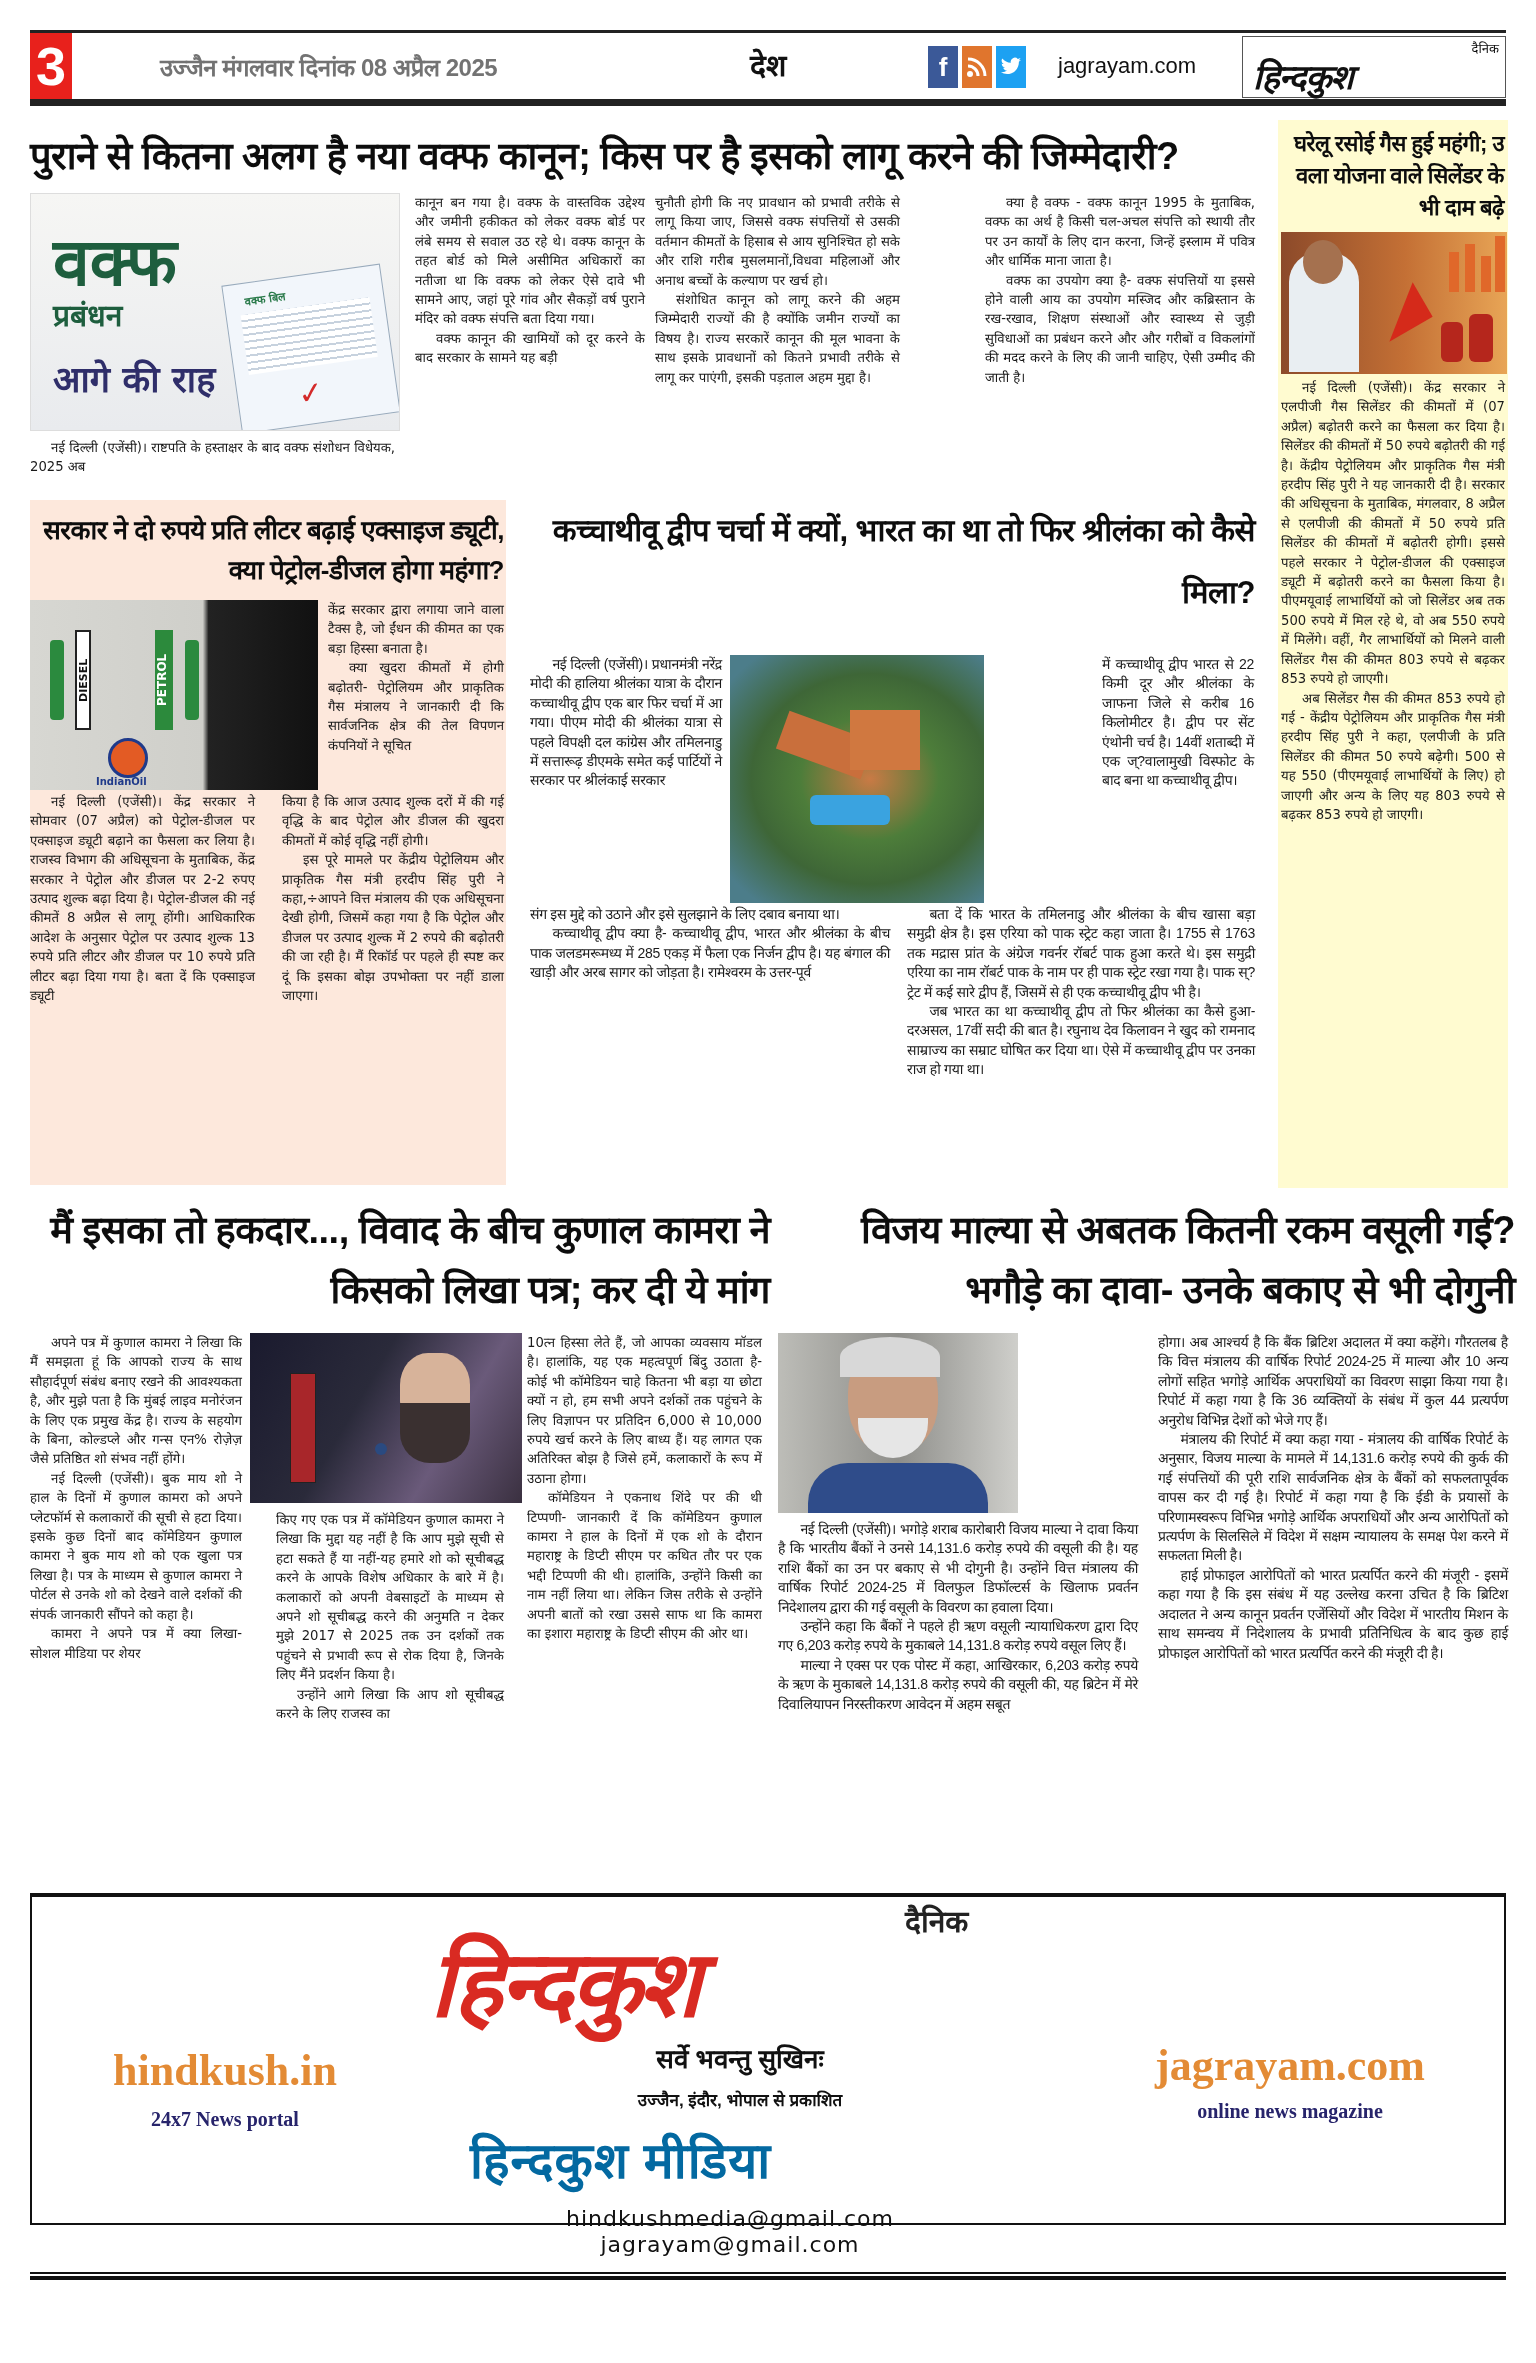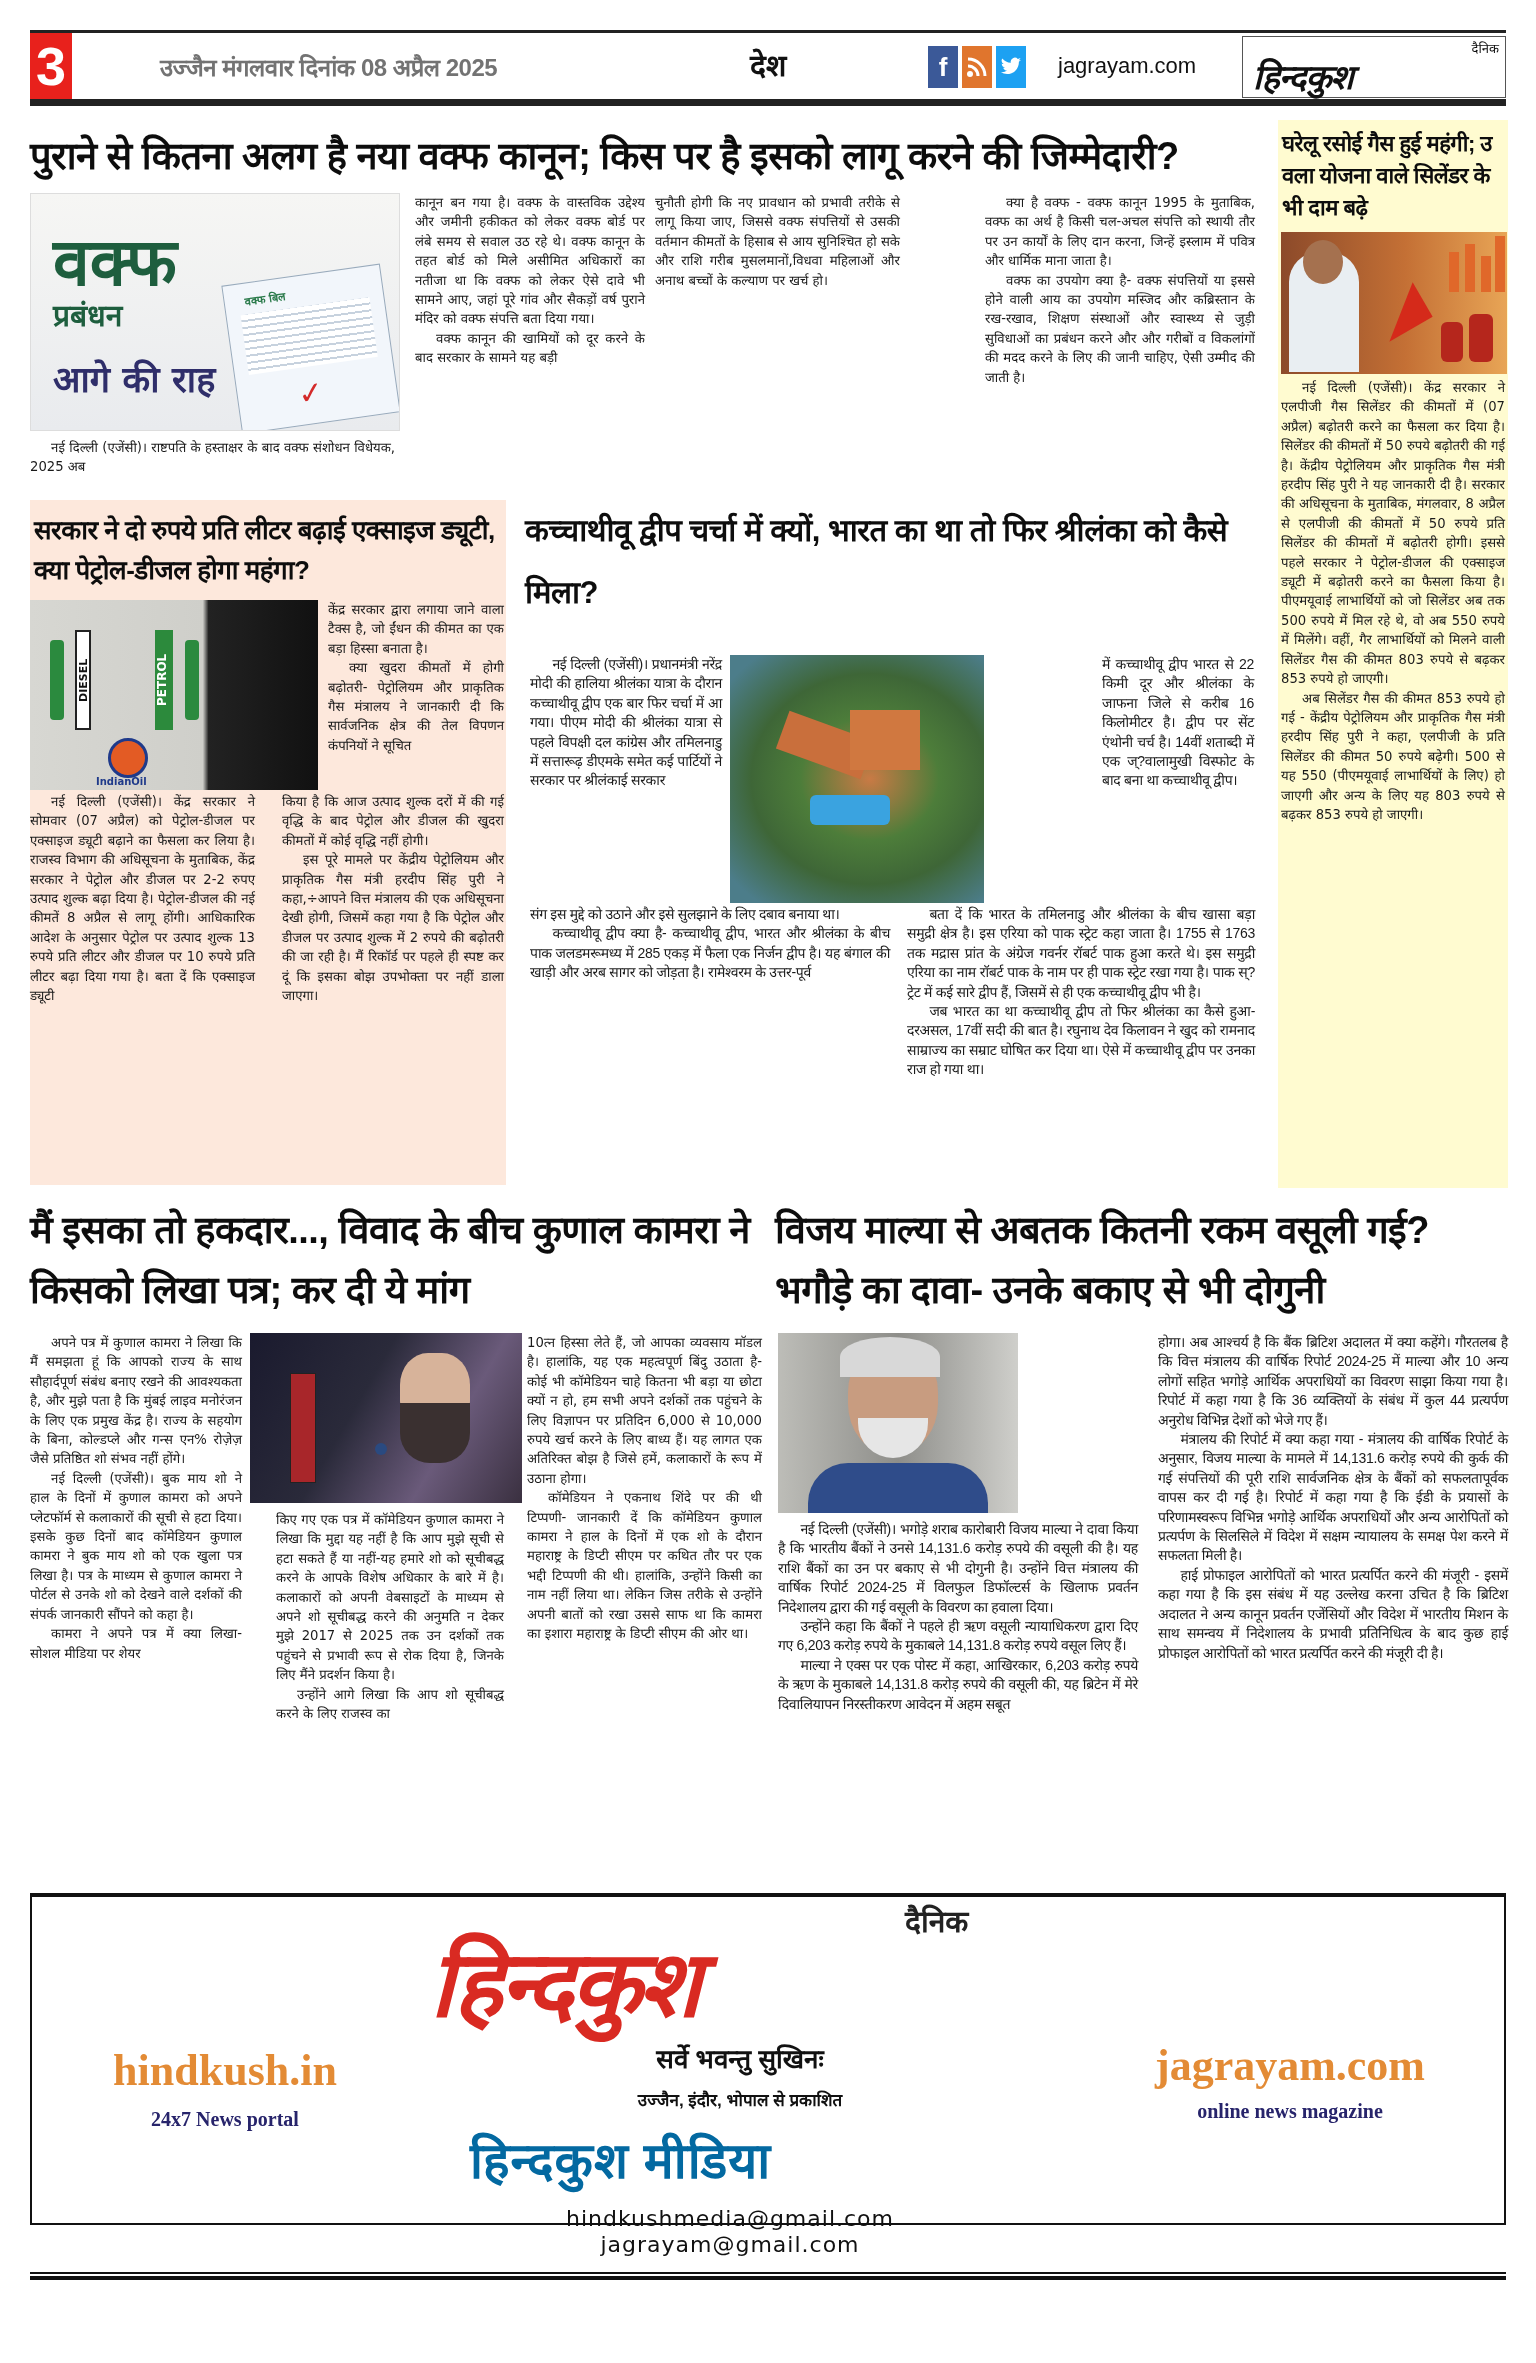--- a/index.html
+++ b/index.html
@@ -3,21 +3,21 @@
 <meta charset="utf-8">
 <style>
   * { box-sizing: border-box; margin: 0; padding: 0; }
   html, body { width: 1536px; height: 2363px; background: #ffffff; overflow: hidden; }
   body { position: relative; font-family: "DejaVu Sans", sans-serif; color: #111; }
   .abs { position: absolute; }
   .txt { font-family: "DejaVu Sans", sans-serif; font-size: 13.2px; line-height: 19.4px; text-align: justify; color: #1a1a1a; }
   .txt p { text-indent: 1.6em; }
   .txt p.noind { text-indent: 0; }
   .cond { font-family: "Liberation Sans", sans-serif; font-size: 14px; line-height: 19.4px; letter-spacing: -0.3px; }
-  .head { font-family: "Liberation Sans", sans-serif; font-weight: bold; color: #0d0d0d; text-align: left; letter-spacing: -0.5px; }
+  .head { font-family: "Liberation Sans", sans-serif; font-weight: bold; color: #0d0d0d; text-align: right; letter-spacing: -0.5px; }
 
   
   #masthead { left: 30px; top: 30px; width: 1476px; height: 76px; border-top: 3px solid #222; border-bottom: 7px solid #222; }
   #page-num { left: 30px; top: 33px; width: 42px; height: 66px; background: #e8211c; color: #fff; font: bold 54px "Liberation Sans", sans-serif; text-align: center; line-height: 66px; }
   #date-line { left: 160px; top: 50px; font: bold 24px "Liberation Sans", sans-serif; color: #737373; letter-spacing: -0.5px; }
   #section { left: 750px; top: 44px; font: bold 30px "Liberation Sans", sans-serif; }
   .social { top: 46px; width: 30px; height: 42px; color: #fff; font: bold 26px "Liberation Sans", sans-serif; text-align: center; line-height: 42px; }
   #site { left: 1058px; top: 53px; font: 22px "Liberation Sans", sans-serif; color: #111; }
   #logo-box { left: 1242px; top: 36px; width: 264px; height: 62px; border: 1px solid #555; }
   #logo-daink { right: 6px; top: 2px; font: 13px "DejaVu Sans", sans-serif; }
@@ -120,20 +120,21 @@
 </div>
 <div class="abs txt" id="a1-c1b">
     <p>नई दिल्ली (एजेंसी)। राष्टपति के हस्ताक्षर के बाद वक्फ संशोधन विधेयक, 2025 अब</p>
   </div>
 <div class="abs txt" id="a1-c2">
   <p class="noind">कानून बन गया है। वक्फ के वास्तविक उद्देश्य और जमीनी हकीकत को लेकर वक्फ बोर्ड पर लंबे समय से सवाल उठ रहे थे। वक्फ कानून के तहत बोर्ड को मिले असीमित अधिकारों का नतीजा था कि वक्फ को लेकर ऐसे दावे भी सामने आए, जहां पूरे गांव और सैकड़ों वर्ष पुराने मंदिर को वक्फ संपत्ति बता दिया गया।</p>
   <p>वक्फ कानून की खामियों को दूर करने के बाद सरकार के सामने यह बड़ी</p>
 </div>
 <div class="abs txt" id="a1-c3">
   <p class="noind">चुनौती होगी कि नए प्रावधान को प्रभावी तरीके से लागू किया जाए, जिससे वक्फ संपत्तियों से उसकी वर्तमान कीमतों के हिसाब से आय सुनिश्चित हो सके और राशि गरीब मुसलमानों,विधवा महिलाओं और अनाथ बच्चों के कल्याण पर खर्च हो।</p>
+  <p>संशोधित कानून को लागू करने की अहम जिम्मेदारी राज्यों की है क्योंकि जमीन राज्यों का विषय है। राज्य सरकारें कानून की मूल भावना के साथ इसके प्रावधानों को कितने प्रभावी तरीके से लागू कर पाएंगी, इसकी पड़ताल अहम मुद्दा है।</p>
 </div>
 <div class="abs txt" id="a1-c4">
   <p>क्या है वक्फ - वक्फ कानून 1995 के मुताबिक, वक्फ का अर्थ है किसी चल-अचल संपत्ति को स्थायी तौर पर उन कार्यों के लिए दान करना, जिन्हें इस्लाम में पवित्र और धार्मिक माना जाता है।</p>
   <p>वक्फ का उपयोग क्या है- वक्फ संपत्तियों या इससे होने वाली आय का उपयोग मस्जिद और कब्रिस्तान के रख-रखाव, शिक्षण संस्थाओं और स्वास्थ्य से जुड़ी सुविधाओं का प्रबंधन करने और और गरीबों व विकलांगों की मदद करने के लिए की जानी चाहिए, ऐसी उम्मीद की जाती है।</p>
 </div>
 
 <div class="abs" id="lpg-box"></div>
 <div class="abs head" id="lpg-title">घरेलू रसोई गैस हुई महंगी; उ वला योजना वाले सिलेंडर के भी दाम बढ़े</div>
 <div class="abs" id="lpg-img">
   <div style="position:absolute;left:8px;top:20px;width:70px;height:120px;background:#e9eef2;border-radius:30px 30px 0 0;"></div>

